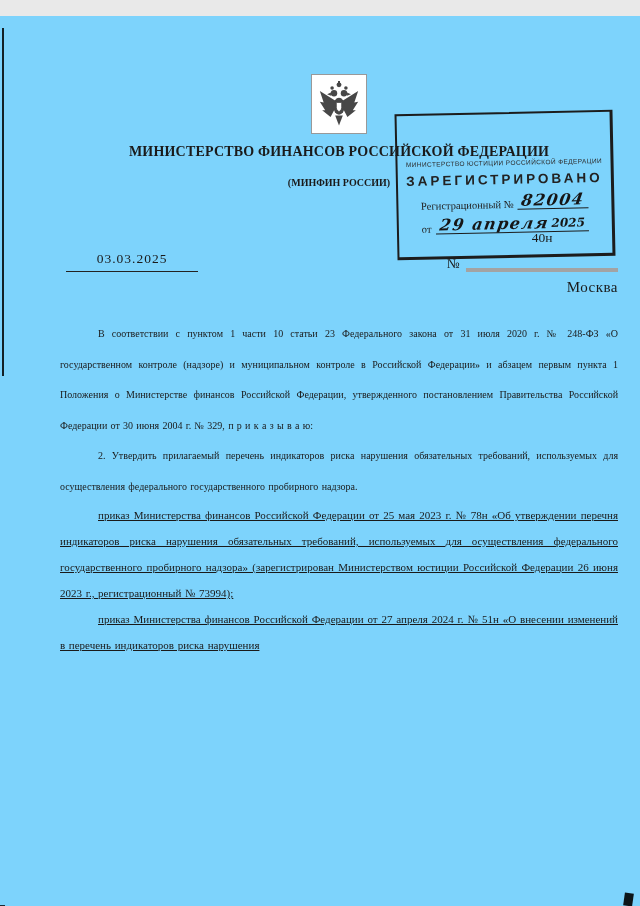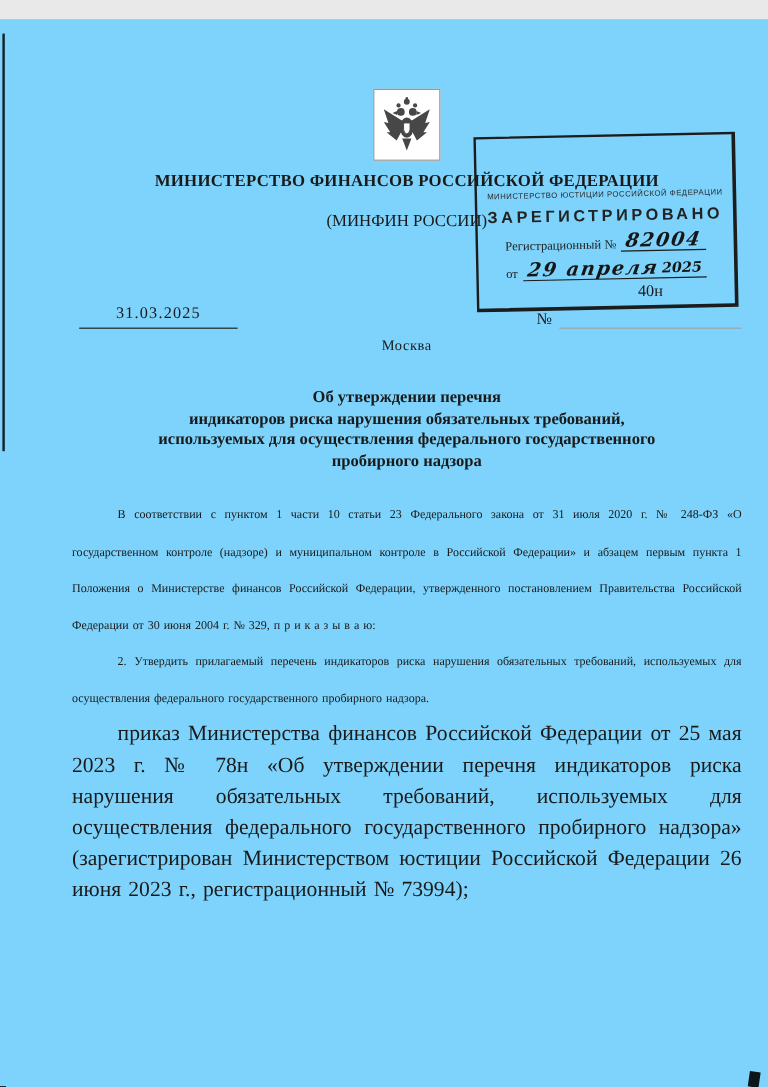--- a/index.html
+++ b/index.html
@@ -15,21 +15,21 @@
   .emblem-box{
     width:54px;height:58px;margin:58px auto 10px auto;
     border:1px solid #999;display:flex;align-items:center;justify-content:center;
     background:#fff;
   }
   .emblem-box svg{display:block;}
   .ministry-name{
     font-size:14px;font-weight:bold;letter-spacing:.2px;margin-top:4px;
   }
   .ministry-short{
-    font-size:14px;font-weight:normal;margin-top:17px;
+    font-size:10px;font-weight:bold;margin-top:17px;
   }
   .doc-type{
     font-size:13.5px;font-weight:600;letter-spacing:1.5px;margin-top:21px;
   }
 
   
   .stamp{
     position:absolute;left:396px;top:96px;width:218px;height:146px;
     box-sizing:border-box;
     border:2px solid #1c1c1c;border-right-width:3px;border-bottom-width:3px;
@@ -68,39 +68,39 @@
     margin-top:42px;
   }
   .date-field{
     width:132px;margin-left:6px;text-align:center;
     border-bottom:1px solid #222;padding-bottom:4px;
     font-size:13.5px;letter-spacing:1px;
   }
   .number-field{display:flex;align-items:flex-end;gap:6px;font-size:13.5px;}
   .number-line{
     display:inline-block;width:152px;text-align:center;
-    border-bottom:1px solid #a3a3a3;padding-bottom:22px;
+    border-bottom:4px solid #a3a3a3;padding-bottom:22px;
   }
   .city{
-    text-align:center;font-size:12px;letter-spacing:.5px;margin-top:7px;
+    text-align:right;font-size:15px;letter-spacing:.5px;margin-top:7px;
   }
 
   
   .doc-title{
     text-align:center;font-weight:bold;font-size:13.8px;line-height:17.5px;
     margin-top:26px;
   }
 
   
   .body-text{margin-top:23px;}
   .body-text p{
     margin:0;text-indent:38px;text-align:justify;
     font-size:10px;line-height:30.5px;word-spacing:.08em;
   }
-  .body-text p.tight{line-height:26px;font-size:18px;}
+  .body-text p.tight{line-height:26px;font-size:11px;text-decoration:underline;}
 
   
   .artifact{position:absolute;background:#000;}
   .artifact-left-line{left:2px;top:12px;width:2px;height:348px;opacity:.85;}
   .artifact-br{right:7px;bottom:16px;width:9px;height:13px;transform:rotate(8deg);opacity:.9;}
   .artifact-bl{left:0;bottom:6px;width:5px;height:11px;opacity:.8;}
 </style>
 </head>
 <body>
 
@@ -134,40 +134,35 @@
           <path d="M26.5 30 h7 v7 q0 3.5 -3.5 5 q-3.5 -1.5 -3.5 -5 z" fill="#ffffff" stroke="#474747" stroke-width="1"></path>
 
           <path d="M25 47 L30 60 L35 47 Z" fill="#474747"></path>
         </svg>
       </div>
       <div class="ministry-name">МИНИСТЕРСТВО ФИНАНСОВ РОССИЙСКОЙ ФЕДЕРАЦИИ</div>
       <div class="ministry-short">(МИНФИН РОССИИ)</div>
     </div>
 
     <div class="meta-row">
-      <div class="date-field">31.03.2025</div>
+      <div class="date-field">03.03.2025</div>
       <div class="number-field">
         <span>№</span>
         <span class="number-line">40н</span>
       </div>
     </div>
 
     <div class="city">Москва</div>
 
-    <div class="doc-title">
-      <div>Об утверждении перечня</div>
-      <div>индикаторов риска нарушения обязательных требований,</div>
-      <div>используемых для осуществления федерального государственного</div>
-      <div>пробирного надзора</div>
-    </div>
 
     <div class="body-text">
       <p>В соответствии с пунктом 1 части 10 статьи 23 Федерального закона от 31 июля 2020 г. № 248-ФЗ «О государственном контроле (надзоре) и муниципальном контроле в Российской Федерации» и абзацем первым пункта 1 Положения о Министерстве финансов Российской Федерации, утвержденного постановлением Правительства Российской Федерации от 30 июня 2004 г. № 329, п р и к а з ы в а ю:</p>
       <p>2. Утвердить прилагаемый перечень индикаторов риска нарушения обязательных требований, используемых для осуществления федерального государственного пробирного надзора.</p>
       <p class="tight">приказ Министерства финансов Российской Федерации от 25 мая 2023 г. № 78н «Об утверждении перечня индикаторов риска нарушения обязательных требований, используемых для осуществления федерального государственного пробирного надзора» (зарегистрирован Министерством юстиции Российской Федерации 26 июня 2023 г., регистрационный № 73994);</p>
+      <p class="tight">приказ Министерства финансов Российской Федерации от 27 апреля 2024 г. № 51н «О внесении изменений в перечень индикаторов риска нарушения</p>
     </div>
 
   </div>
 
   <div class="stamp">
     <div class="stamp-inner">
       <div class="stamp-header">МИНИСТЕРСТВО ЮСТИЦИИ РОССИЙСКОЙ ФЕДЕРАЦИИ</div>
       <div class="stamp-registered">ЗАРЕГИСТРИРОВАНО</div>
       <div class="stamp-line">
         <span>Регистрационный №</span>

